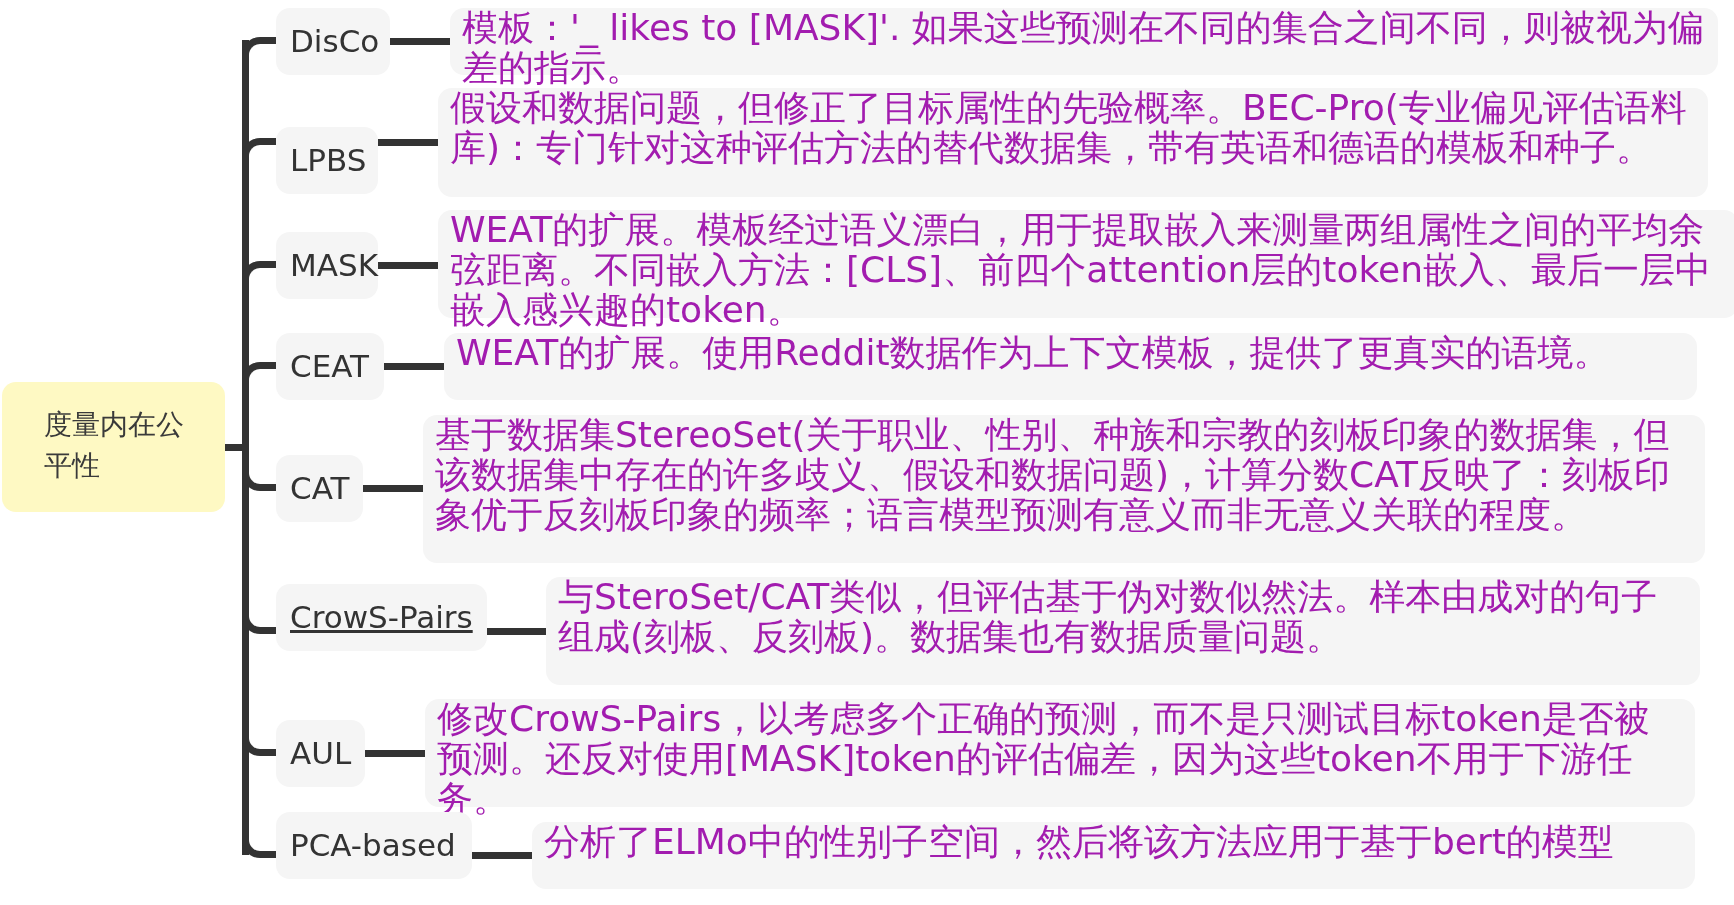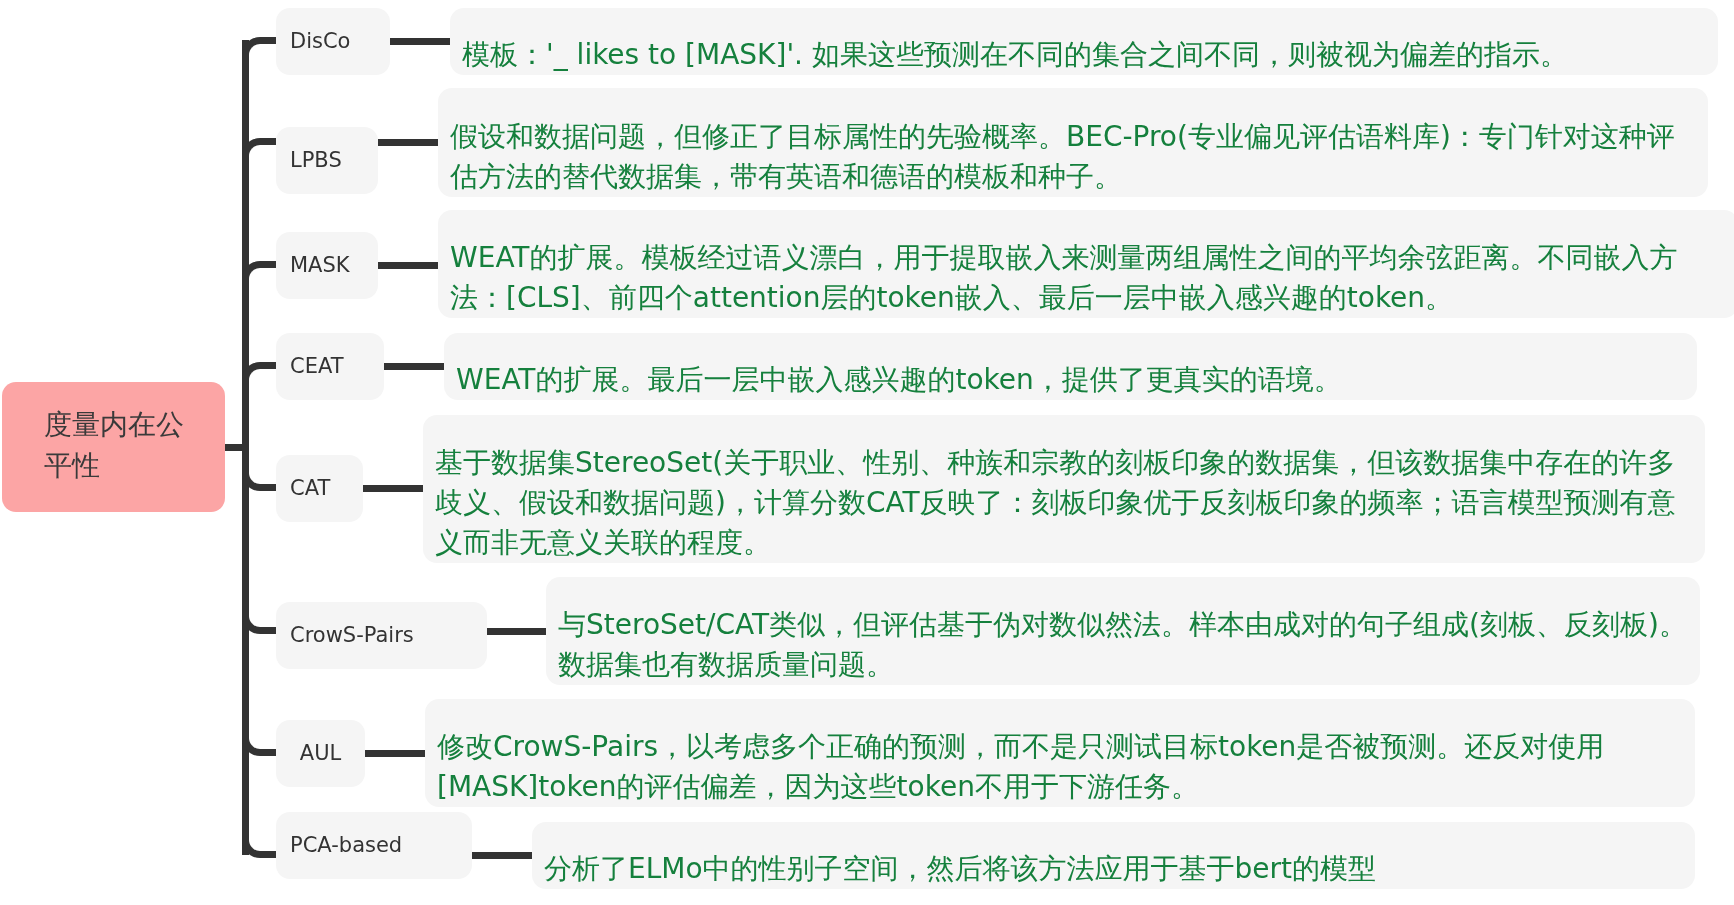--- a/index.html
+++ b/index.html
@@ -1,44 +1,44 @@
 <!DOCTYPE html>
 <html><head>
   <meta charset="utf-8">
   <style>
     html, body { margin: 0; padding: 0; background: #ffffff; }
     body { width: 1734px; height: 905px; position: relative; overflow: hidden;
            font-family: "DejaVu Sans", "Liberation Sans", sans-serif; color: #333333; }
     .root {
       position: absolute; left: 2px; top: 382px; width: 223px; height: 130px;
-      background: #fca5a5; border-radius: 14px; box-sizing: border-box;
+      background: #fef9c3; border-radius: 14px; box-sizing: border-box;
       padding: 22px 0 0 42px; font-size: 28px; line-height: 41px; color: #3a3a3a;
     }
     .root span { display: block; width: 150px; }
     .spine { position: absolute; left: 242px; top: 40px; width: 7px; height: 815px; background: #333; }
     .root-link { position: absolute; left: 225px; top: 444px; width: 20px; height: 7px; background: #333; }
     .elbow {
       position: absolute; left: 242px; width: 34px; height: 22px;
       border-left: 7px solid #333; border-top: 7px solid #333;
       border-top-left-radius: 18px; box-sizing: border-box;
     }
     .elbow.up {
       border-top: none; border-bottom: 7px solid #333;
       border-top-left-radius: 0; border-bottom-left-radius: 18px;
     }
     .node {
       position: absolute; left: 276px; height: 67px; background: #f5f5f5; border-radius: 14px;
-      box-sizing: border-box; padding: 0 14px; font-size: 21px; line-height: 67px; white-space: nowrap;
+      box-sizing: border-box; padding: 0 14px; font-size: 31px; line-height: 67px; white-space: nowrap;
       color: #333;
     }
     .link { position: absolute; height: 7px; background: #333; }
     .desc {
       position: absolute; background: #f5f5f5; border-radius: 14px; box-sizing: border-box;
-      padding: 0 12px; font-size: 28px; line-height: 40px; color: #15803d;
-      display: flex; align-items: flex-end;
+      padding: 0 12px; font-size: 36px; line-height: 40px; color: #a21caf;
+      display: flex; align-items: flex-start;
     }
     .desc span { display: block; }
   </style>
 </head>
 <body>
 
 <div class="root">
   <span>度量内在公平性</span>
 </div>
 <div class="root-link"></div>
@@ -70,34 +70,34 @@
 <div class="desc" style="left:438px;top:210px;width:1300px;height:108px;">
   <span>WEAT的扩展。模板经过语义漂白，用于提取嵌入来测量两组属性之间的平均余弦距离。不同嵌入方法：[CLS]、前四个attention层的token嵌入、最后一层中嵌入感兴趣的token。</span>
 </div>
 
 <div class="elbow" style="top:362px;"></div>
 <div class="node" style="top:333px;width:108px;">
   <span>CEAT</span>
 </div>
 <div class="link" style="left:384px;width:60px;top:363px;"></div>
 <div class="desc" style="left:444px;top:333px;width:1253px;height:67px;">
-  <span>WEAT的扩展。最后一层中嵌入感兴趣的token，提供了更真实的语境。</span>
+  <span>WEAT的扩展。使用Reddit数据作为上下文模板，提供了更真实的语境。</span>
 </div>
 
 <div class="elbow up" style="top:469px;"></div>
 <div class="node" style="top:455px;width:87px;">
   <span>CAT</span>
 </div>
 <div class="link" style="left:363px;width:60px;top:485px;"></div>
 <div class="desc" style="left:423px;top:415px;width:1282px;height:148px;">
   <span>基于数据集StereoSet(关于职业、性别、种族和宗教的刻板印象的数据集，但该数据集中存在的许多歧义、假设和数据问题)，计算分数CAT反映了：刻板印象优于反刻板印象的频率；语言模型预测有意义而非无意义关联的程度。</span>
 </div>
 
 <div class="elbow up" style="top:612px;"></div>
-<div class="node" style="top:602px;width:211px;">
+<div class="node" style="top:584px;width:211px;text-decoration:underline;">
   <span>CrowS-Pairs</span>
 </div>
 <div class="link" style="left:487px;width:60px;top:628px;"></div>
 <div class="desc" style="left:546px;top:577px;width:1154px;height:108px;">
   <span>与SteroSet/CAT类似，但评估基于伪对数似然法。样本由成对的句子组成(刻板、反刻板)。数据集也有数据质量问题。</span>
 </div>
 
 <div class="elbow up" style="top:734px;"></div>
 <div class="node" style="top:720px;width:89px;text-align:center;">
   <span>AUL</span>

